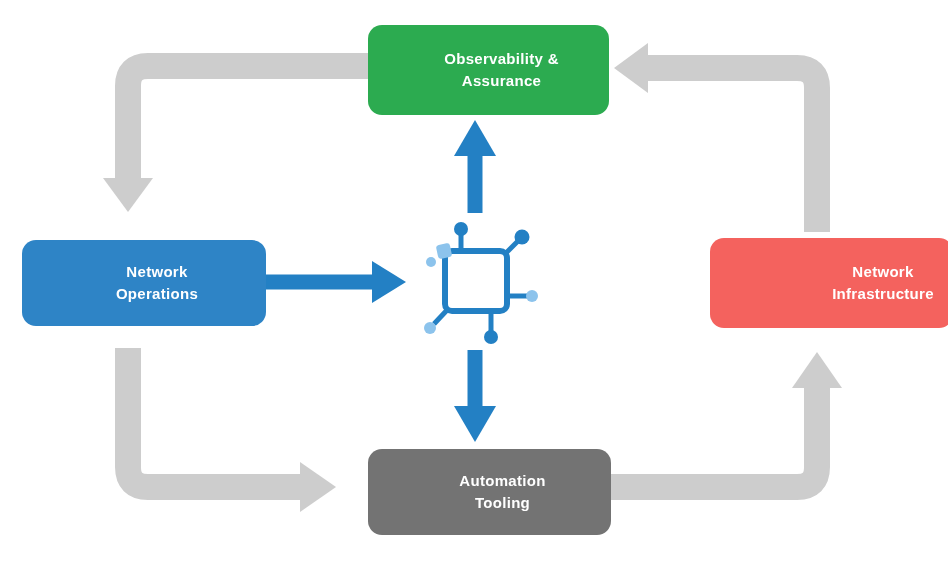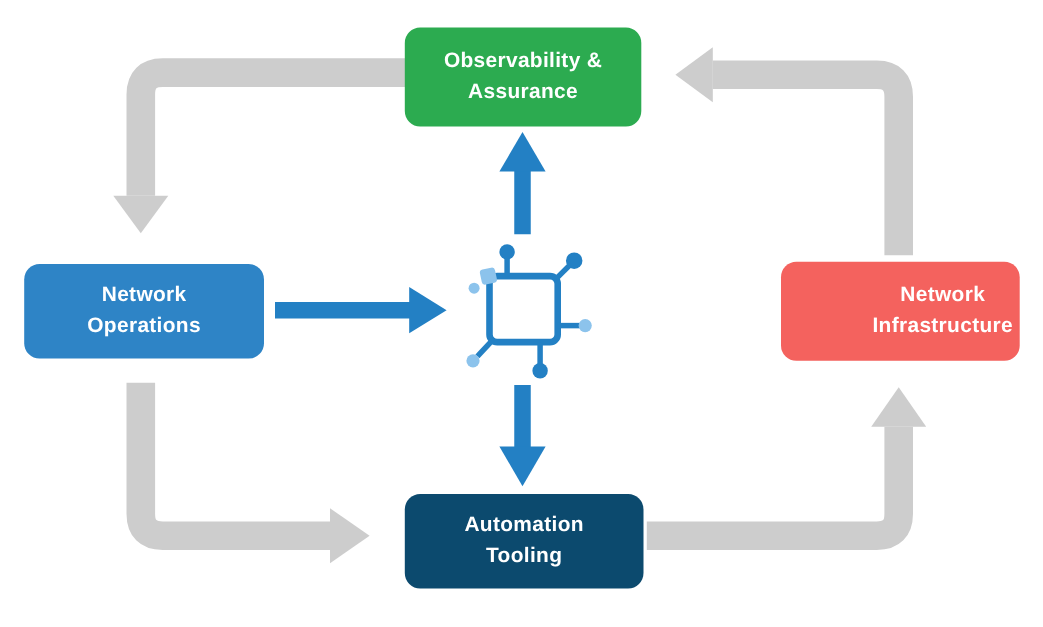--- a/index.html
+++ b/index.html
@@ -33,24 +33,25 @@
 
   .node {
     position: absolute;
     z-index: 2;
     border-radius: 14px;
     color: #ffffff;
     display: flex;
     align-items: center;
     justify-content: center;
     text-align: center;
-    font-size: 19px;
+    font-size: 15px;
     font-weight: 700;
     line-height: 1.45;
     letter-spacing: 0.3px;
+    padding-left: 26px;
   }
   .node-observability { left: 368px; top: 25px;  width: 215px; height: 90px; }
   .node-operations    { left: 22px;  top: 240px; width: 218px; height: 86px; }
   .node-infrastructure{ left: 710px; top: 238px; width: 217px; height: 90px; justify-content: flex-end; }
   .node-automation    { left: 368px; top: 449px; width: 217px; height: 86px; }
 
   .label-wide   { max-width: 190px; }
   .label-narrow { max-width: 140px; }
 </style>
 </head>
@@ -124,17 +125,17 @@
   </div>
 
   <div class="node node-operations" style="background-color: rgb(46, 132, 198);">
     <span class="label-narrow">Network Operations</span>
   </div>
 
   <div class="node node-infrastructure" style="background-color: rgb(244, 98, 94);">
     <span class="label-narrow">Network Infrastructure</span>
   </div>
 
-  <div class="node node-automation" style="background-color: #0c4a6e;">
+  <div class="node node-automation" style="background-color: #737373;">
     <span class="label-narrow">Automation Tooling</span>
   </div>
 
 </div>
 
 </body></html>

